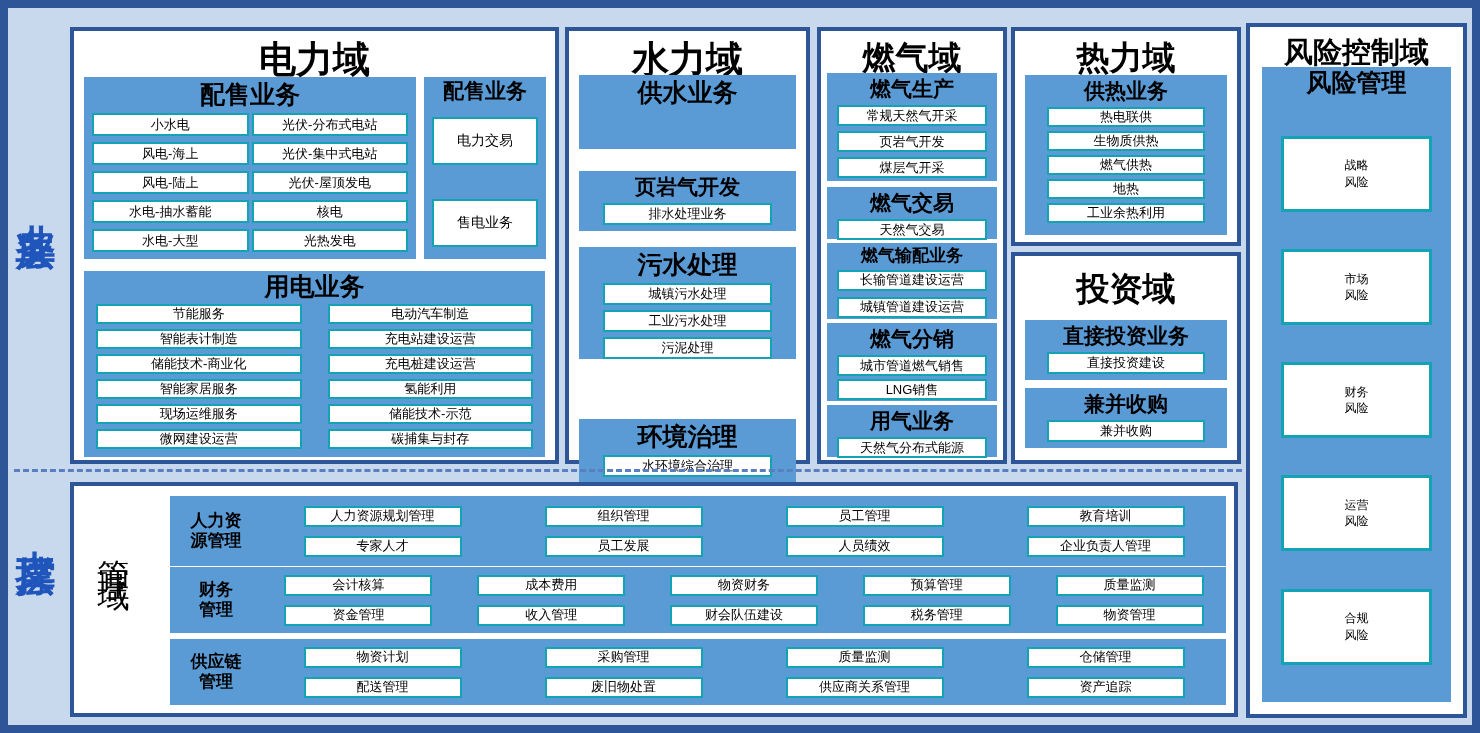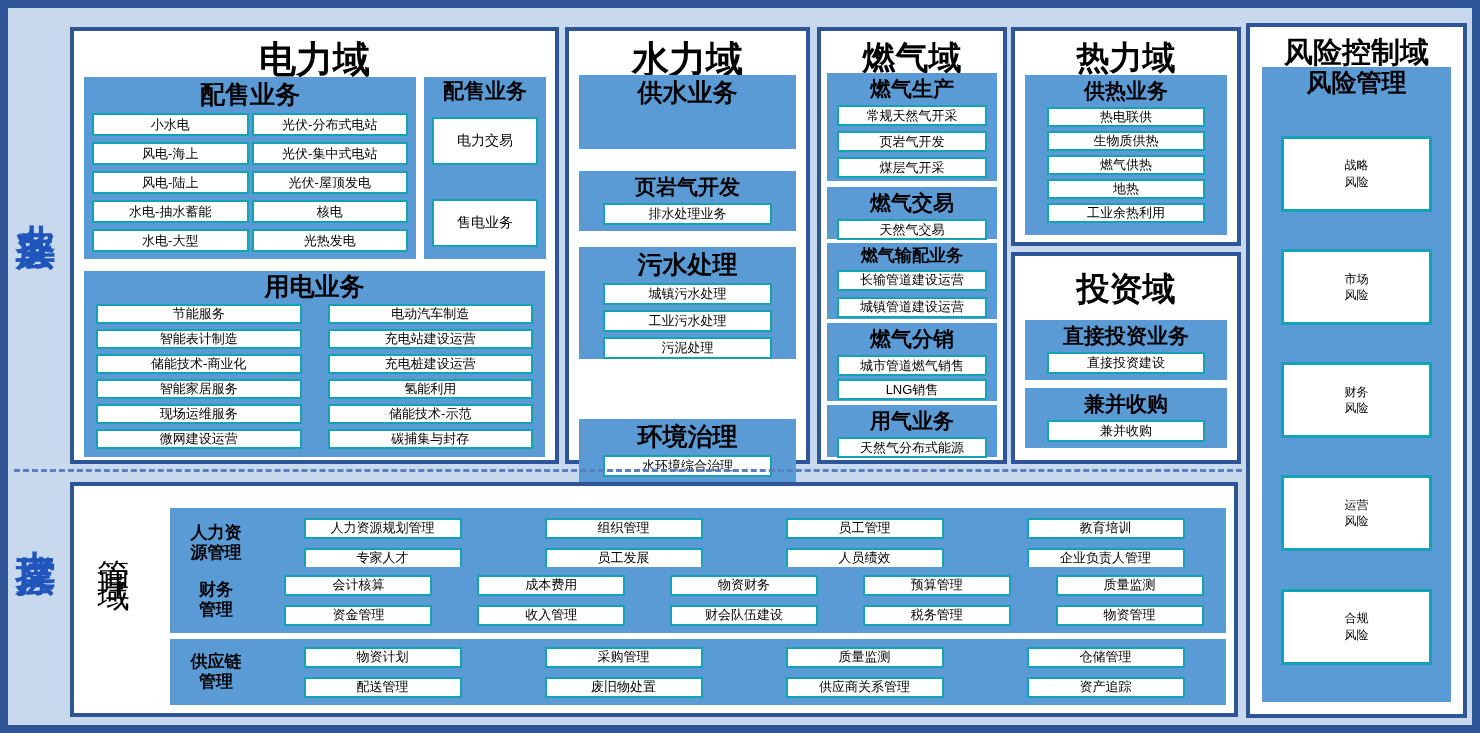--- a/index.html
+++ b/index.html
@@ -46,21 +46,21 @@
   .gaspanel .vblock .cell{width:88%;height:21px;}
   
   .risk-band{left:12px;right:12px;top:40px;bottom:12px;display:flex;flex-direction:column;}
   .risk-boxes{flex:1;display:flex;flex-direction:column;justify-content:space-evenly;align-items:center;}
   .risk-box{background:#fff;border:3px solid var(--teal);width:80%;height:76px;display:flex;align-items:center;
     justify-content:center;text-align:center;font-size:12px;line-height:1.35;white-space:pre-line;box-sizing:border-box;}
   
   .mgmt-vert{position:absolute;left:24px;top:48px;writing-mode:vertical-rl;text-orientation:upright;
     font-size:32px;letter-spacing:10px;color:#000;line-height:1;}
   .mrow{position:absolute;left:96px;right:8px;background:var(--band);display:flex;align-items:center;}
-  .mrow.r1{top:22px;height:70px;} .mrow.r2{top:81px;height:66px;} .mrow.r3{top:153px;height:66px;}
+  .mrow.r1{top:10px;height:70px;} .mrow.r2{top:81px;height:66px;} .mrow.r3{top:153px;height:66px;}
   .mrow-label{width:92px;flex:0 0 92px;text-align:center;font-size:17px;font-weight:600;
     line-height:1.2;white-space:pre-line;color:#000;}
   .mcols{flex:1;display:flex;justify-content:space-around;align-items:center;}
   .mcol{display:flex;flex-direction:column;gap:9px;width:158px;}
   .mrow.r2 .mcol{width:148px;}
   .mcol .cell{height:21px;}
 </style>
 </head>
 <body>
 

